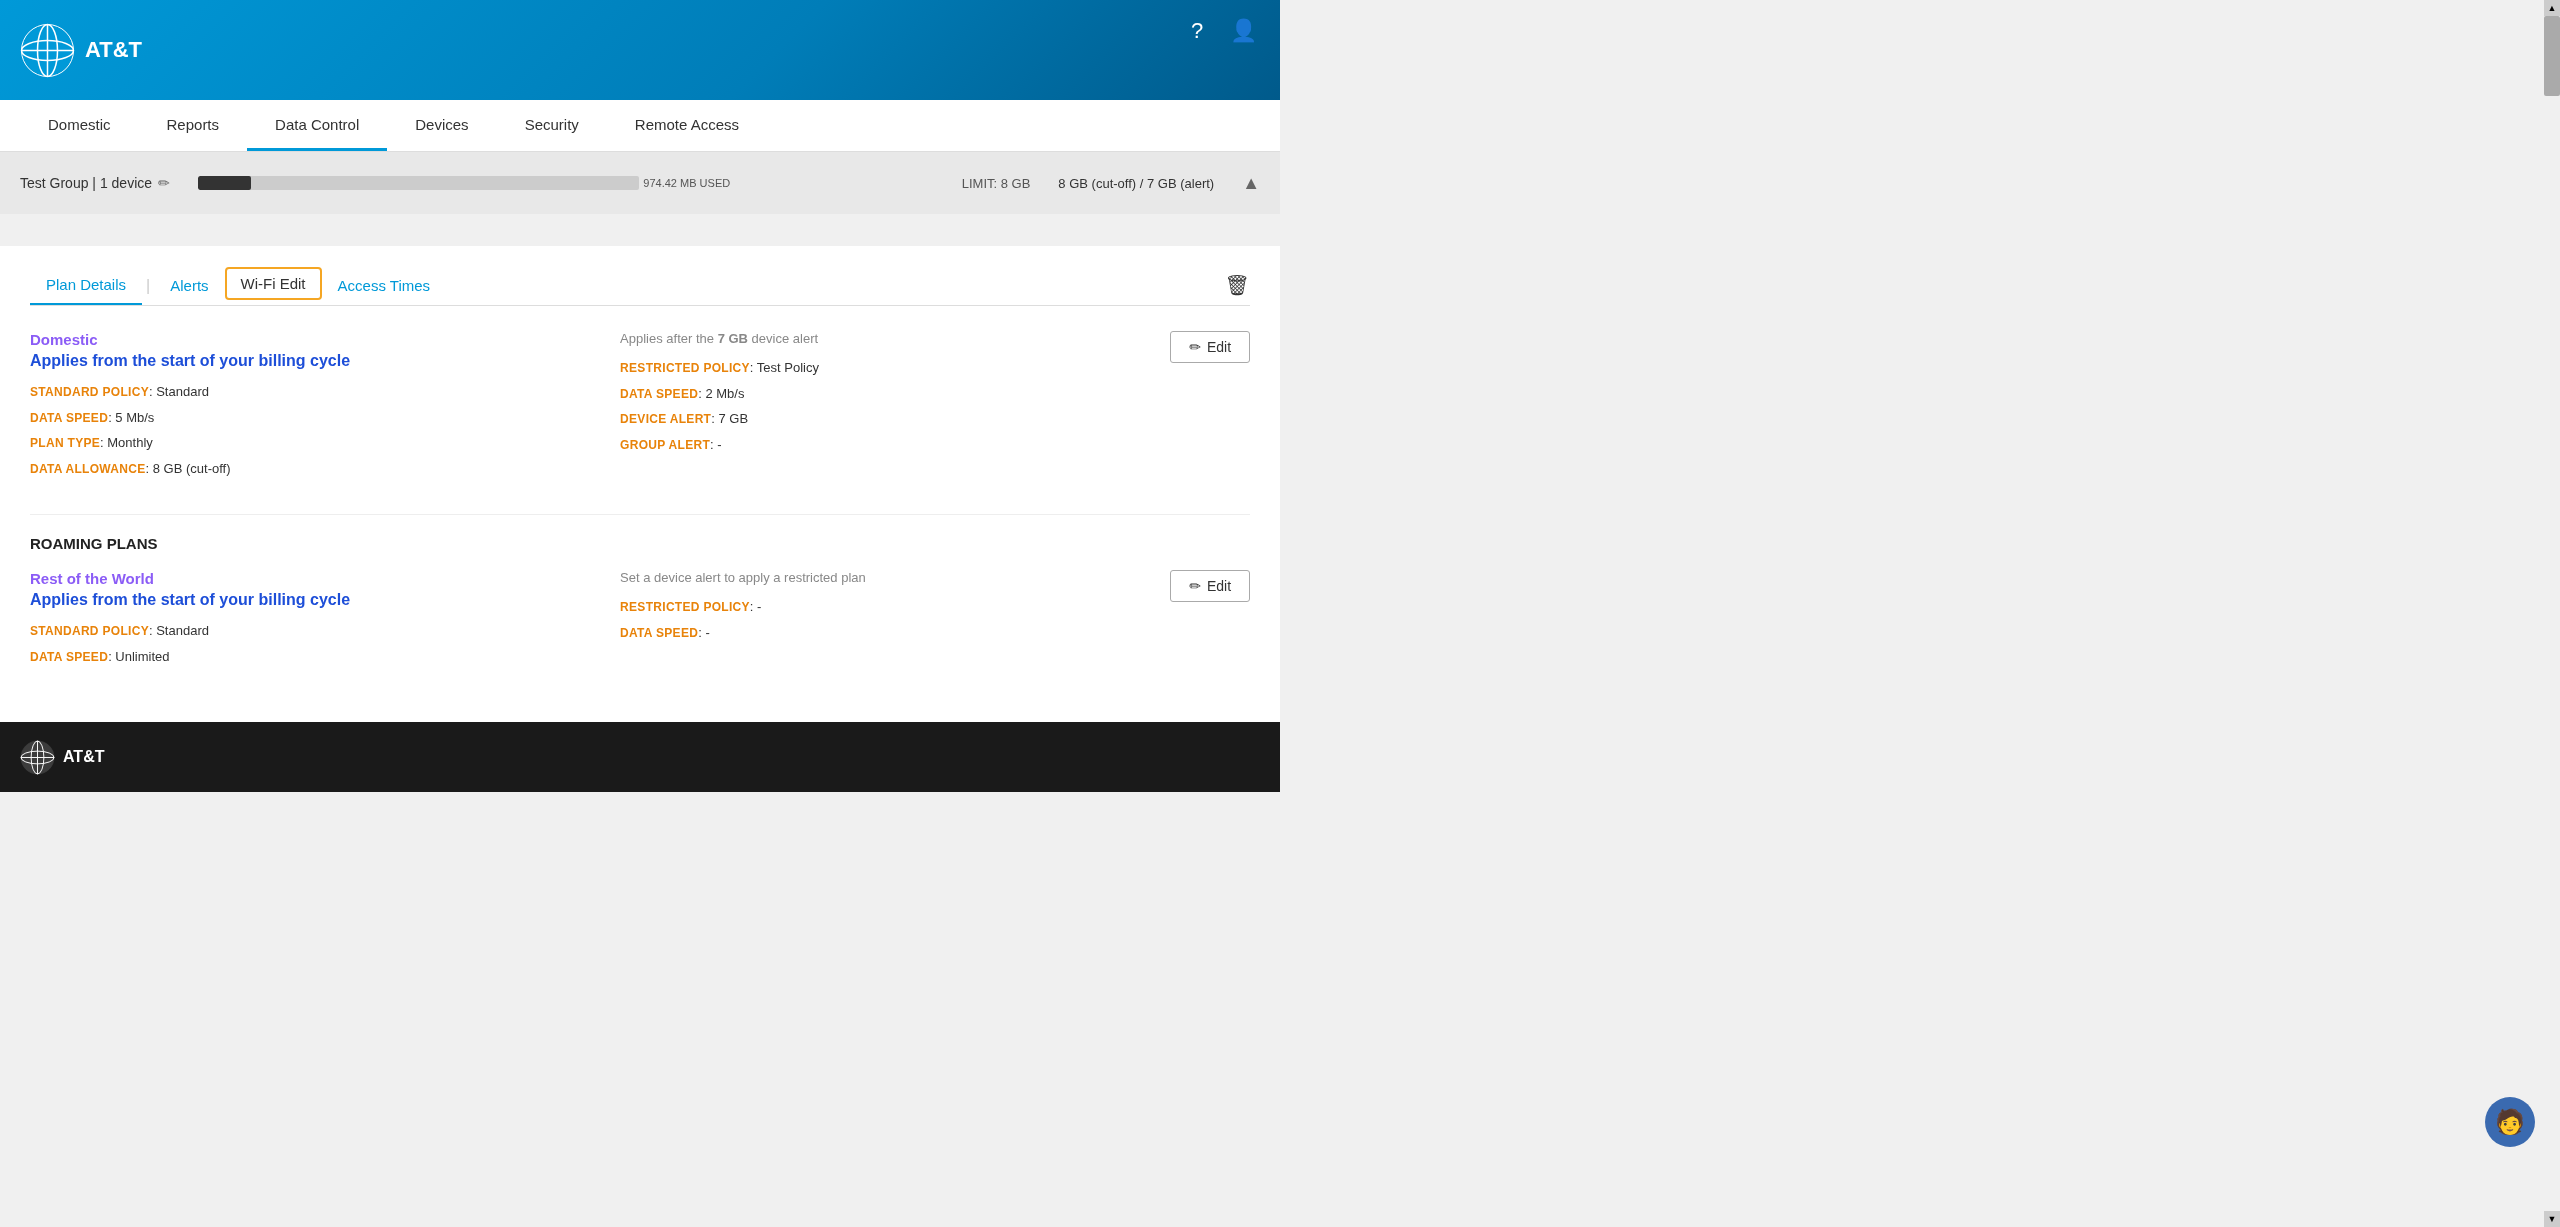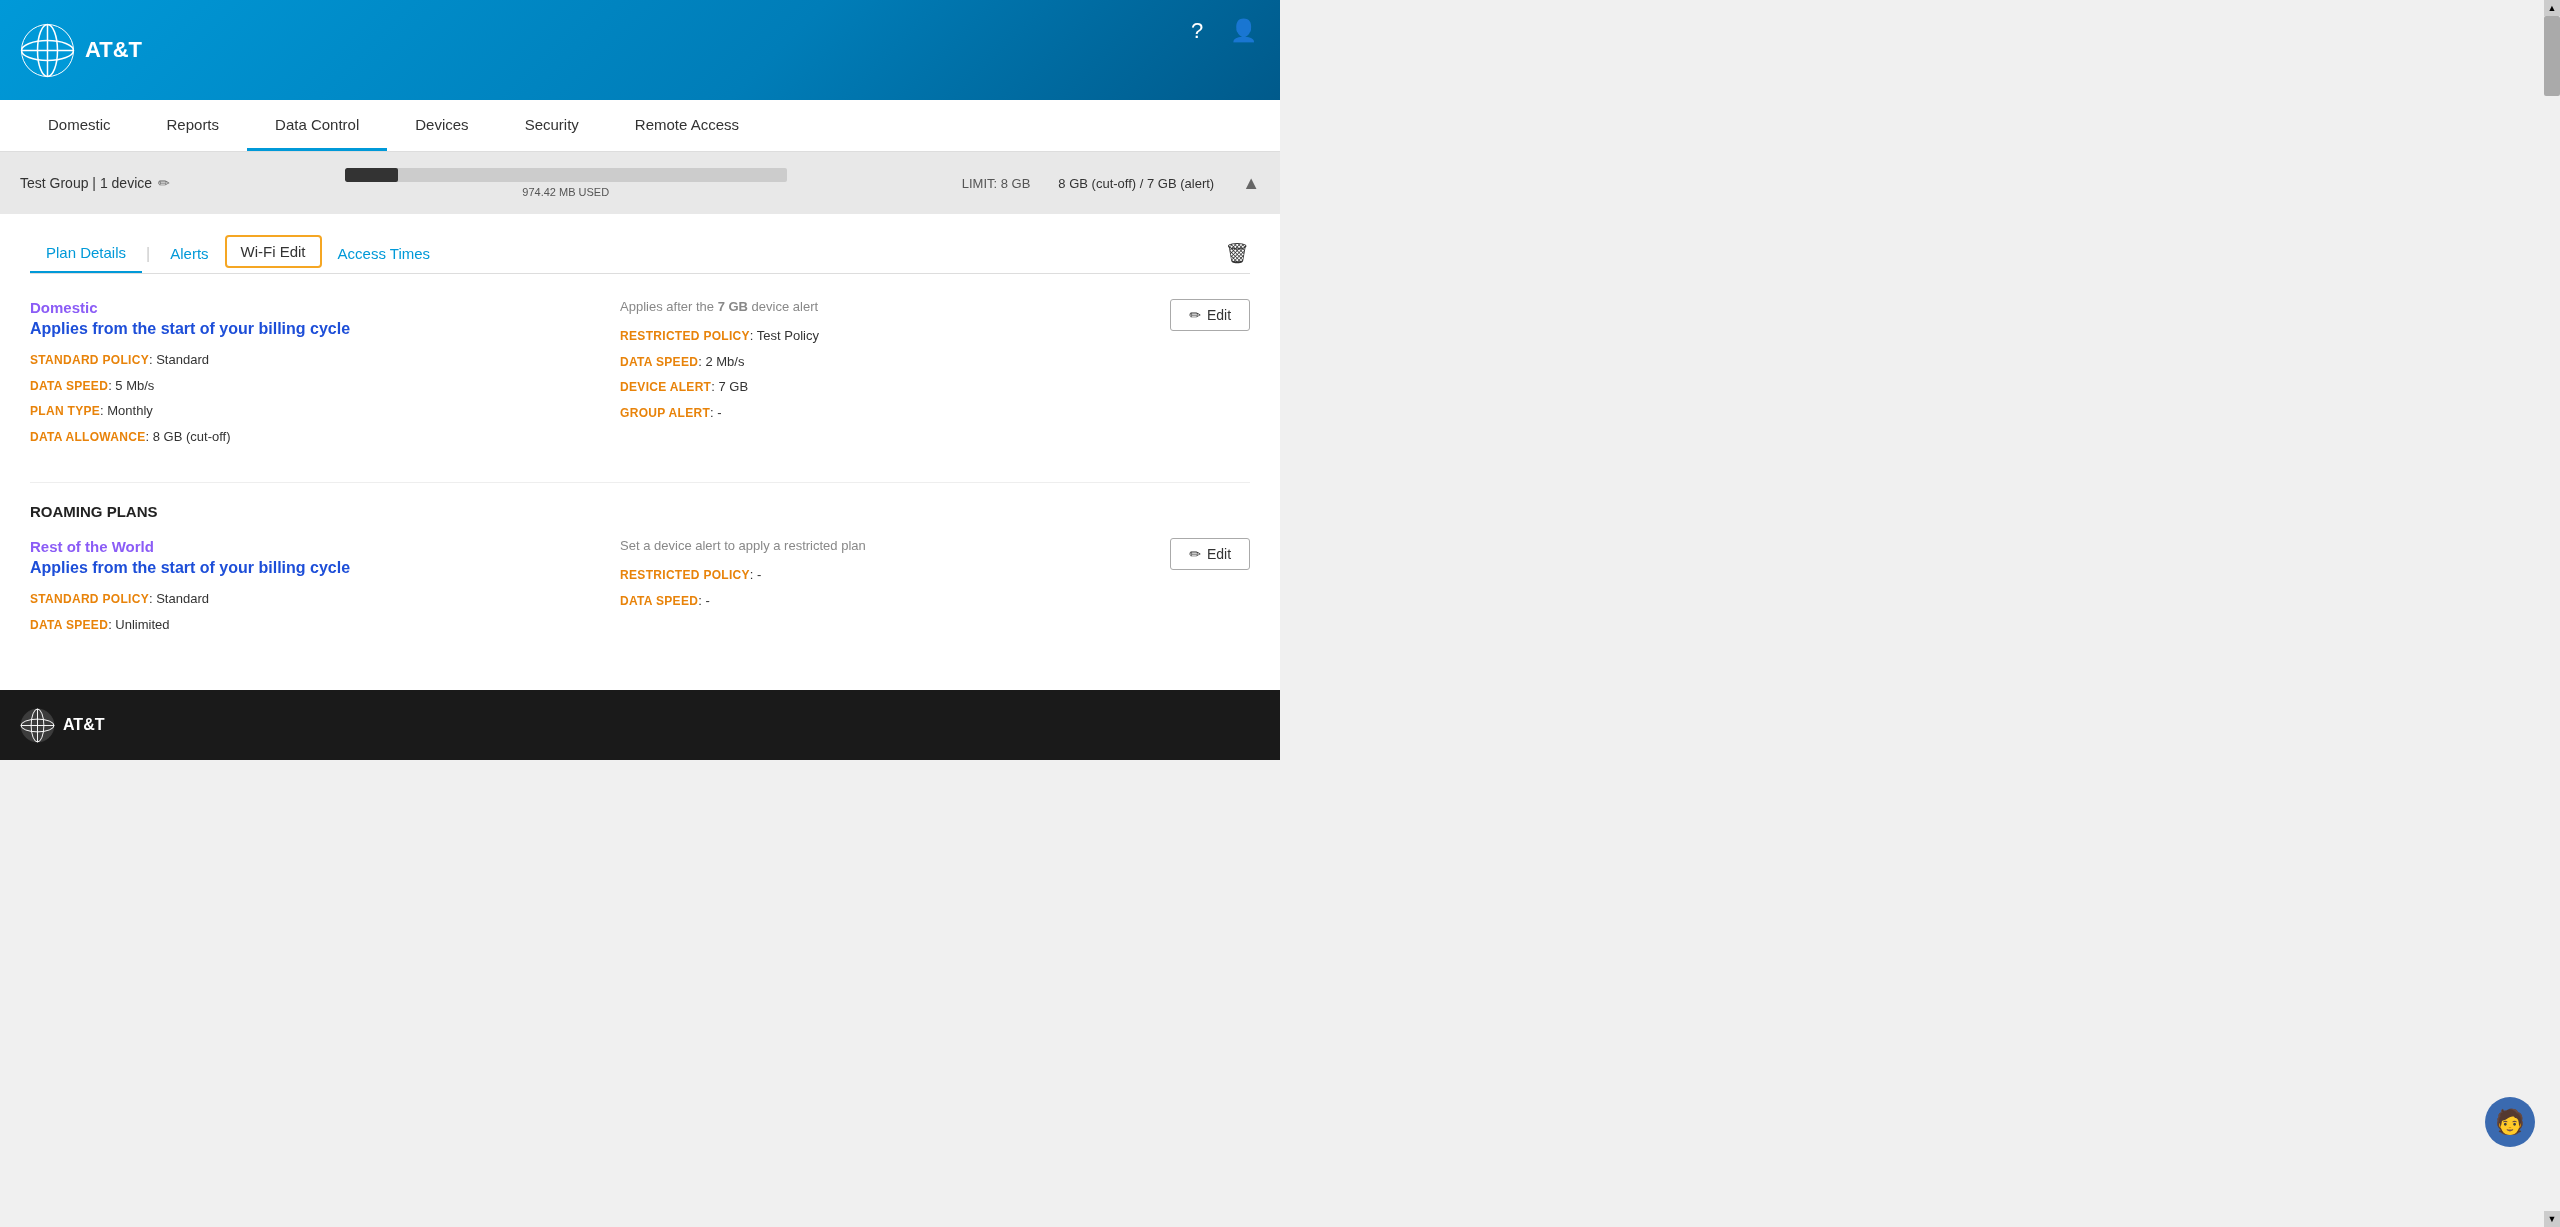--- a/index.html
+++ b/index.html
@@ -91,21 +91,21 @@
       white-space: nowrap;
     }
     .edit-icon-small {
       color: #666;
       font-size: 14px;
       cursor: pointer;
     }
     .usage-bar-container {
       flex: 1;
       display: flex;
-      flex-direction: column;
+      flex-direction: row;
       align-items: center;
       gap: 4px;
     }
     .usage-bar-track {
       width: 60%;
       height: 14px;
       background: #ccc;
       border-radius: 2px;
       overflow: hidden;
     }
@@ -132,20 +132,21 @@
       color: #666;
       font-size: 18px;
       cursor: pointer;
     }
 
     
     .main-content {
       background: white;
       padding: 20px 30px;
       min-height: 400px;
+      margin-top: 32px;
     }
 
     
     .tabs {
       display: flex;
       align-items: center;
       gap: 0;
       border-bottom: 1px solid #ddd;
       margin-bottom: 25px;
       position: relative;

